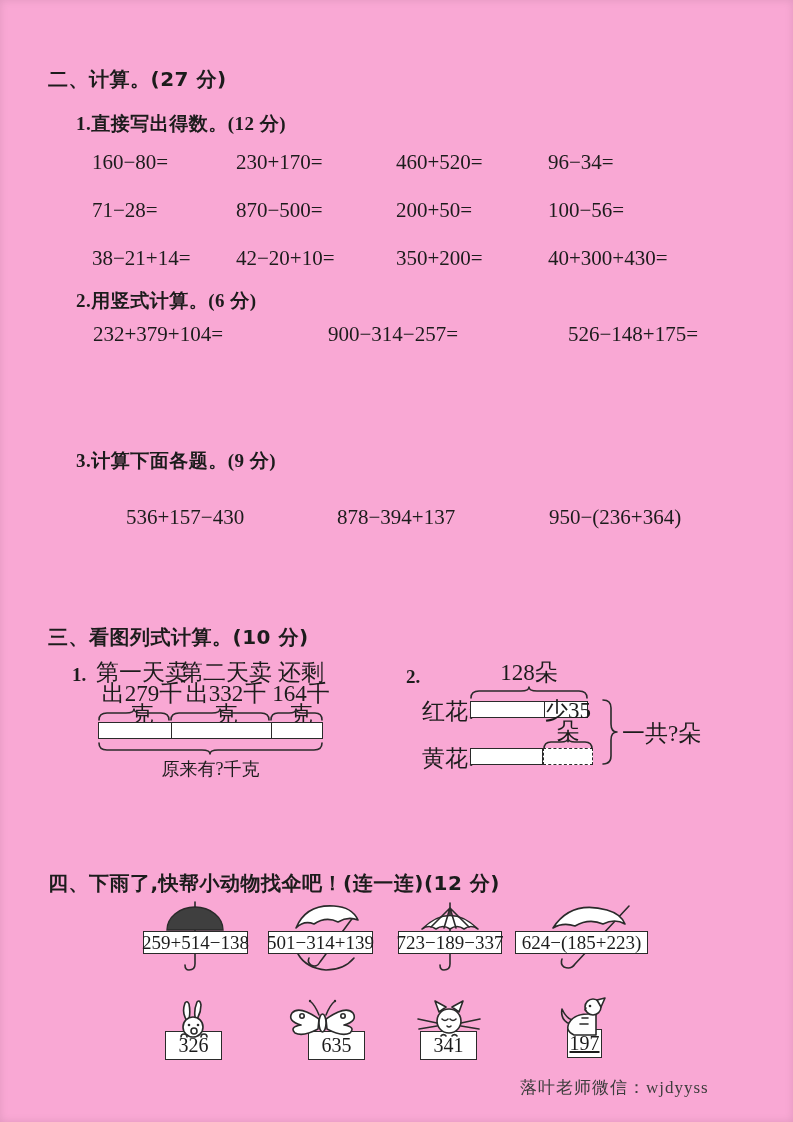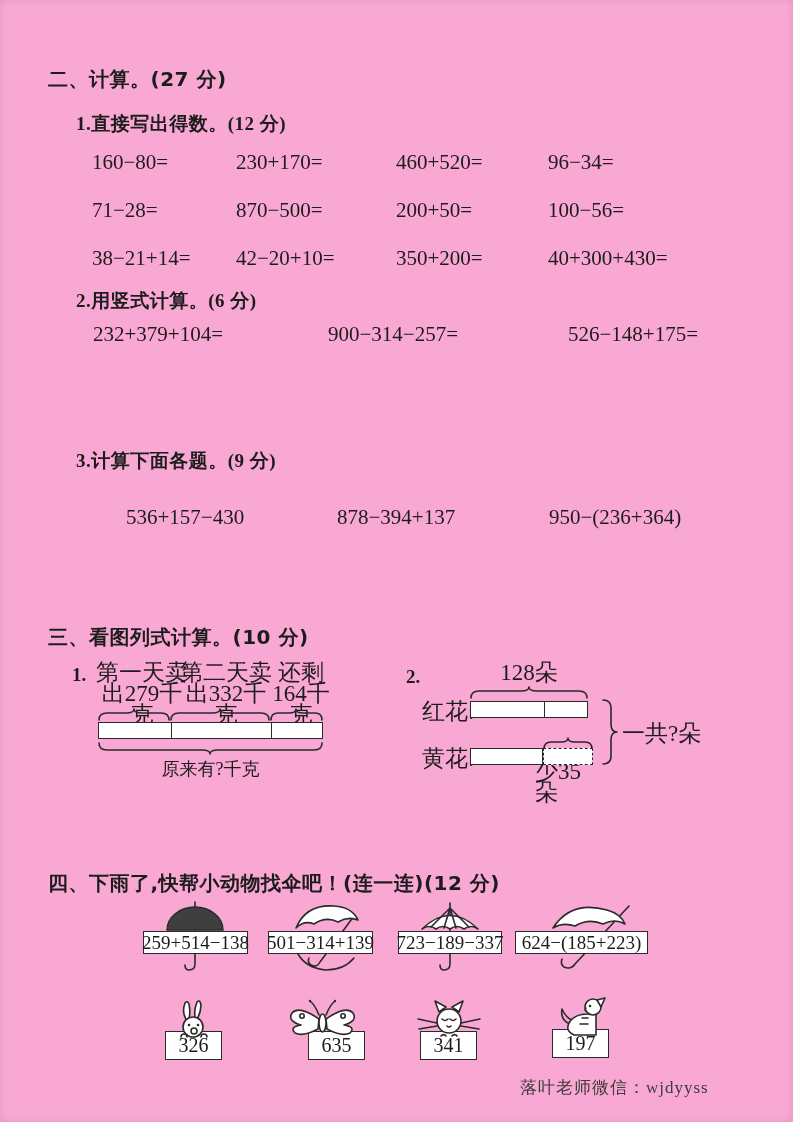--- a/index.html
+++ b/index.html
@@ -122,21 +122,21 @@
   <svg class="abs" style="left:470px;top:686px;" width="118" height="13">
     <path class="stroke" d="M1,12 Q1,5 9,5 L51,5 Q59,5 59,1 Q59,5 67,5 L109,5 Q117,5 117,12"></path>
   </svg>
 
   <div class="abs cjk" style="left:422px;top:701px;">红花:</div>
   <div class="abs bar" style="left:470px;top:701px;width:118px;height:17px;">
     <div class="seg" style="width:73px;"></div>
     <div class="seg" style="flex:1;"></div>
   </div>
 
-  <div class="abs cjk" style="left:535px;top:761px;width:66px;text-align:left;">少35朵</div>
+  <div class="abs cjk" style="left:535px;top:700px;width:66px;text-align:center;">少35朵</div>
   <svg class="abs" style="left:543px;top:737px;" width="50" height="13">
     <path class="stroke" d="M1,12 Q1,5 8,5 L18,5 Q25,5 25,1 Q25,5 32,5 L42,5 Q49,5 49,12"></path>
   </svg>
 
   <div class="abs cjk" style="left:422px;top:748px;">黄花:</div>
   <div class="abs bar" style="left:470px;top:748px;width:73px;height:17px;"></div>
   <div class="abs dashedbox" style="left:543px;top:748px;width:50px;height:17px;"></div>
 
   <svg class="abs" style="left:601px;top:699px;" width="18" height="66">
     <path class="stroke" d="M2,1 Q10,1 10,9 L10,25 Q10,33 16,33 Q10,33 10,41 L10,57 Q10,65 2,65"></path>
@@ -221,18 +221,18 @@
   <div class="abs" style="left:550px;top:996px;width:62px;height:66px;">
     <svg class="abs" style="left:2px;top:0;z-index:2;" width="60" height="44">
       <path class="stroke" d="M18,28 Q8,24 10,13 Q14,22 20,24"></path>
       <path class="strokefill" d="M36,18 Q22,18 17,27 Q13,35 22,39 L44,39 L44,17 Z"></path>
       <circle class="strokefill" cx="41" cy="11" r="8"></circle>
       <path class="strokefill" d="M45,4 L53,2 L49,11 Z"></path>
       <circle cx="38" cy="10" r="1.3" fill="#2a2a2a"></circle>
       <path class="stroke" d="M34,12 Q32,14 34,15"></path>
       <path class="stroke" d="M30,22 L36,22 M28,28 L36,28"></path>
     </svg>
-    <div class="numbox" style="left:2px;top:33px;width:57px;height:29px;">197</div>
+    <div class="numbox" style="left:17px;top:33px;width:35px;height:29px;text-decoration:underline;">197</div>
   </div>
 
   <div class="abs footer" style="left:520px;top:1076px;">落叶老师微信：wjdyyss</div>
 
 </div>
 
 </body></html>

